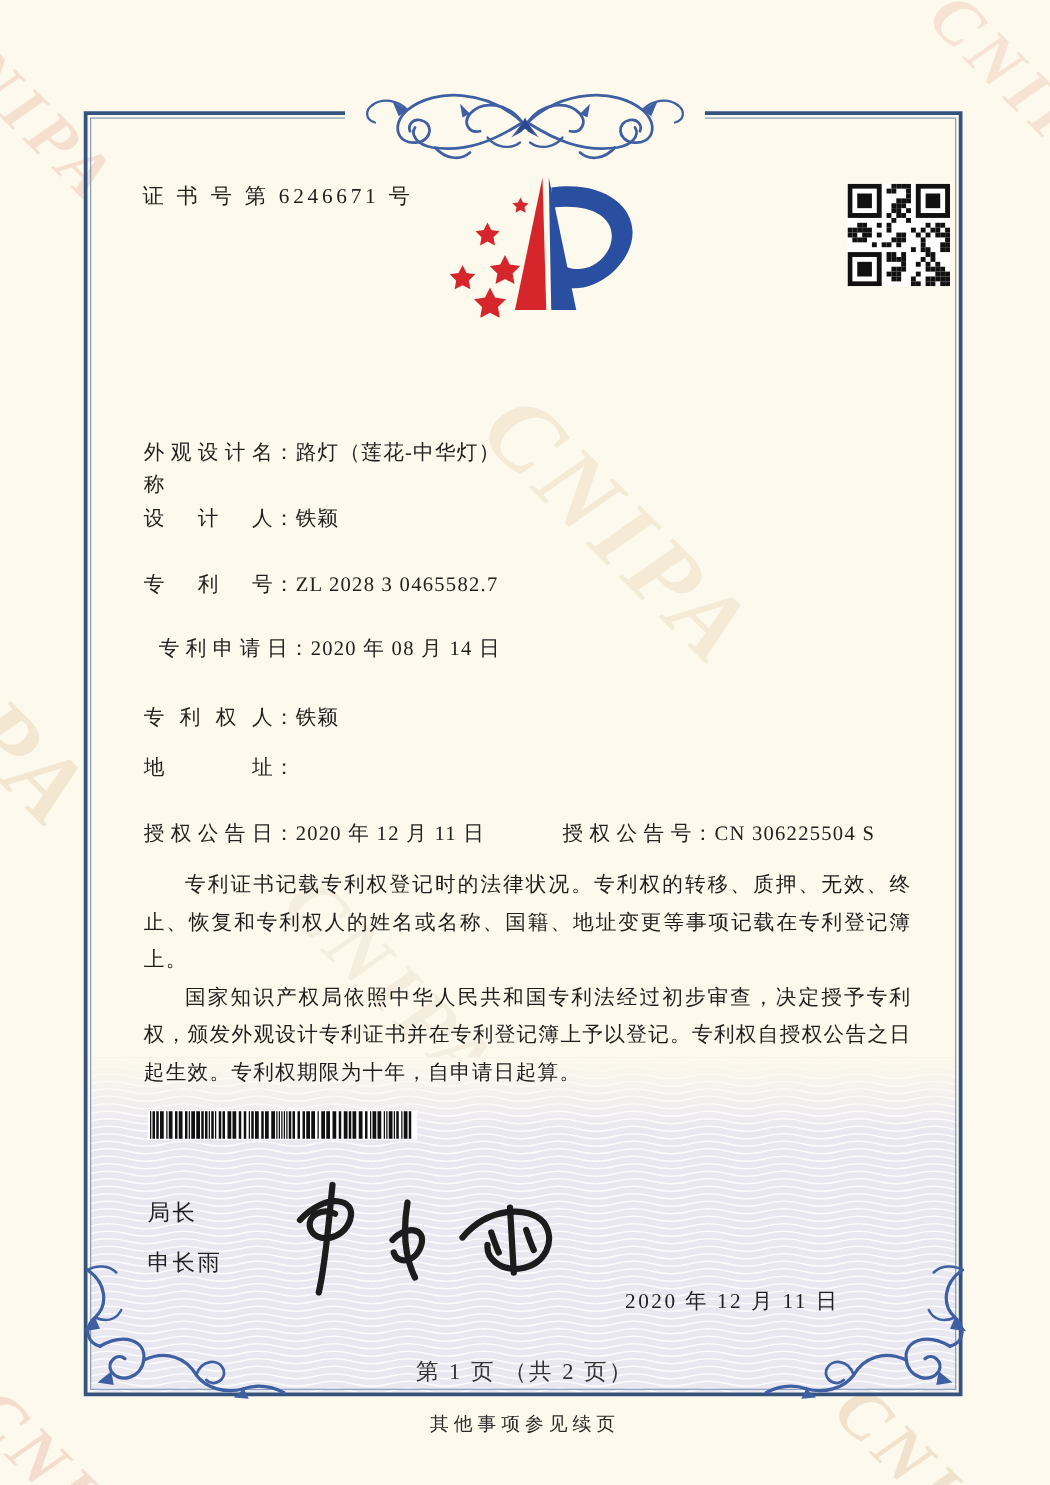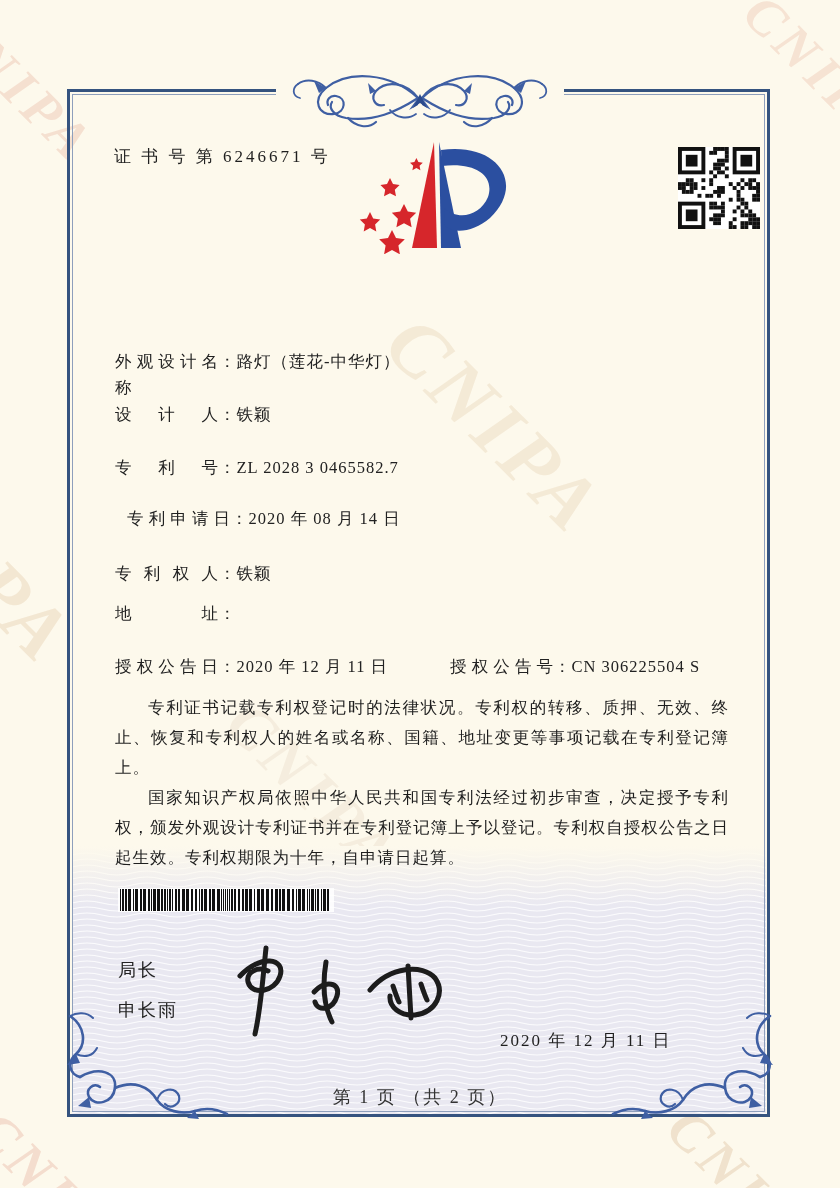--- a/index.html
+++ b/index.html
@@ -452,14 +452,15 @@
       <path d="M92,56 C103,44 119,46 115,60 C111,74 96,76 93,66"></path>
       <path d="M148,54 C168,30 201,28 213,42 C223,56 215,76 193,79 C178,80 167,71 168,60"></path>
       <path d="M186,30 C187,48 188,66 189,82"></path>
       <path d="M171,50 C173,56 175,62 177,66"></path>
       <path d="M199,48 C201,54 203,60 205,64"></path>
     </g>
   </svg>
   <div class="issue-date">2020 年 12 月 11 日</div>
 
   <div class="page-info">第 1 页 （共 2 页）</div>
+  <div class="cont-note">其他事项参见续页</div>
 
 </div>
 
 </body></html>

